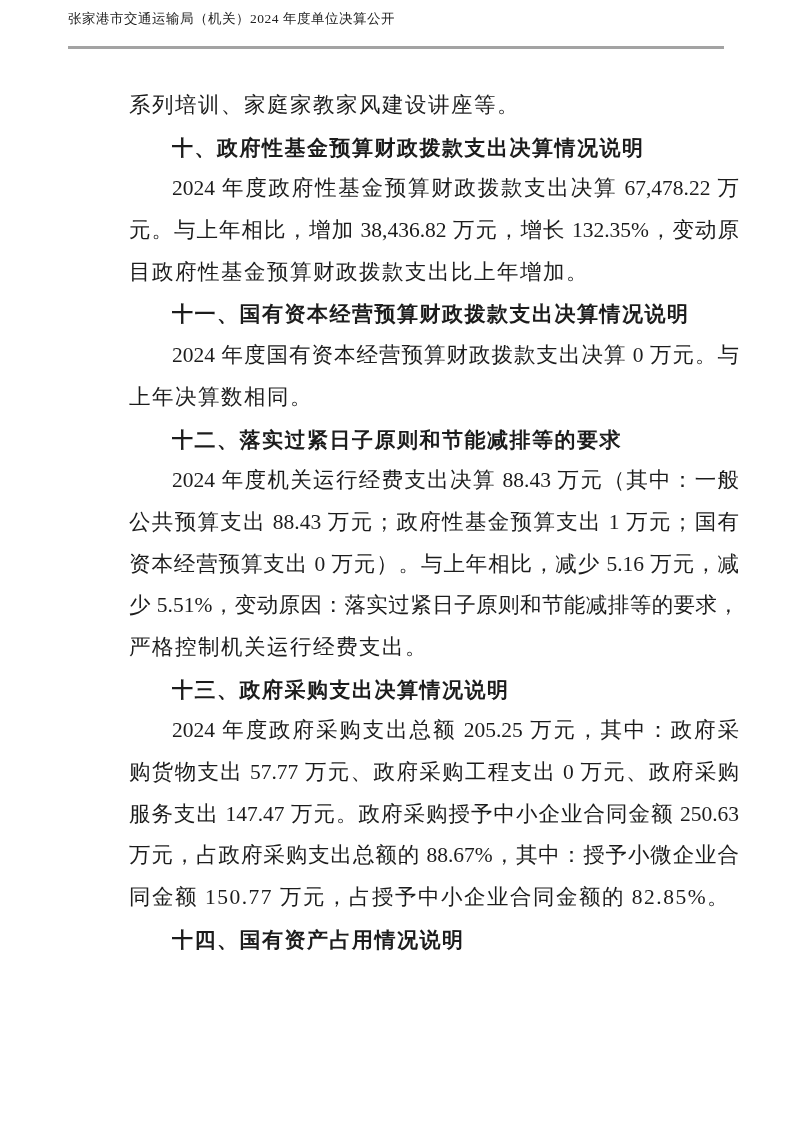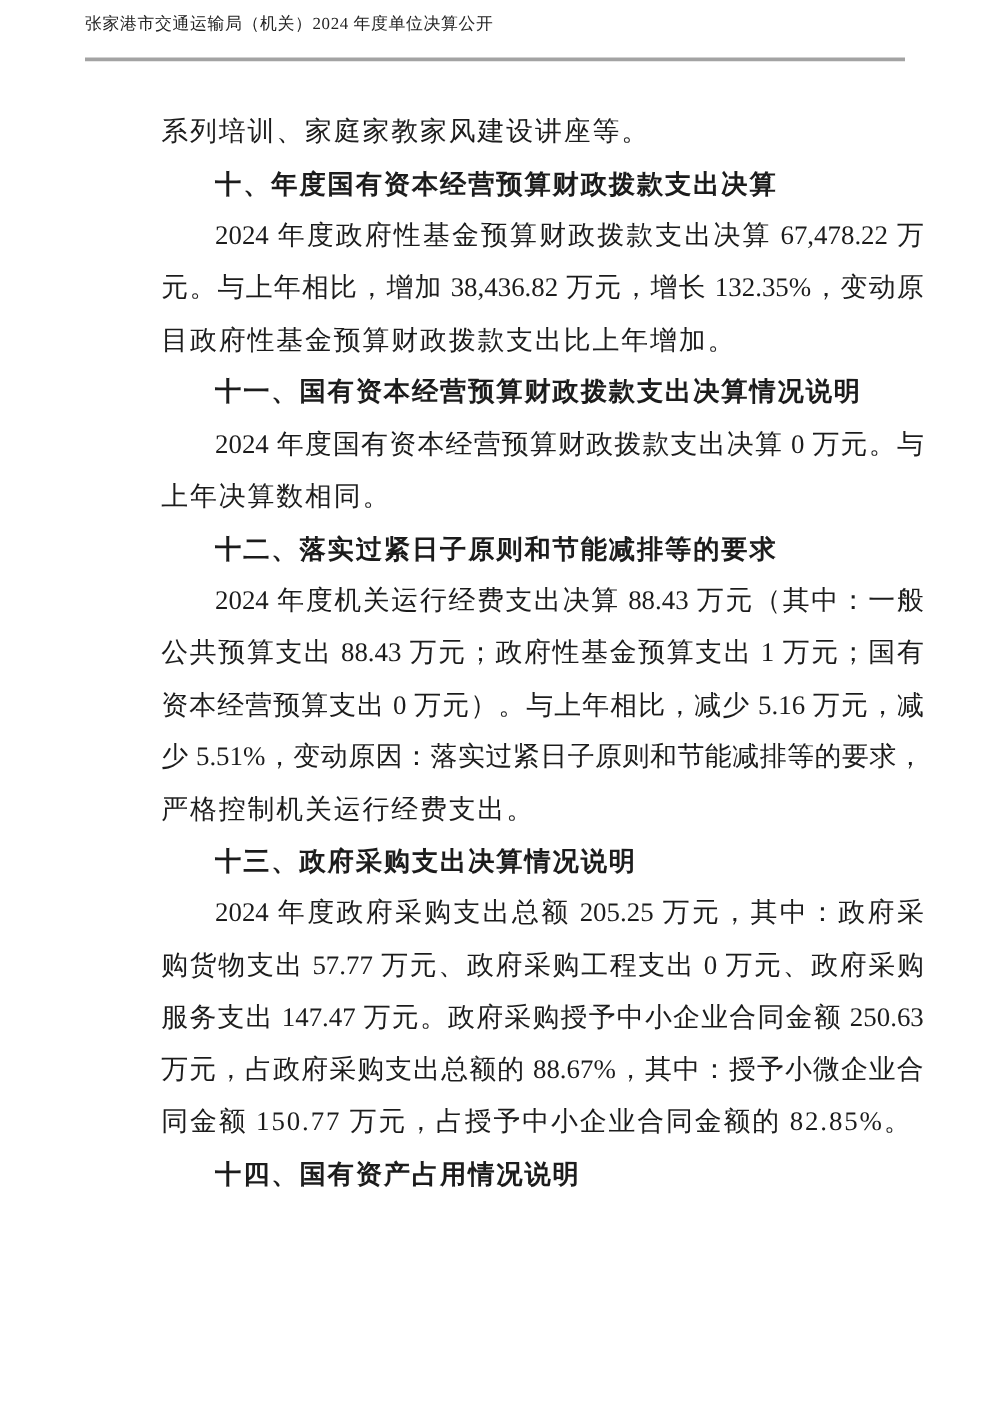--- a/index.html
+++ b/index.html
@@ -93,21 +93,21 @@
 
 <div class="page">
 
   <header class="doc-header">
     <div class="doc-header-title">张家港市交通运输局（机关）2024 年度单位决算公开</div>
   </header>
 
   <main class="doc-body" id="doc-body">
 
   <div class="line end">系列培训、家庭家教家风建设讲座等。</div>
-      <div class="line head">十、年度国有资本经营预算财政拨款支出决算</div>
+      <div class="line head">十、政府性基金预算财政拨款支出决算情况说明</div>
       <div class="line first">2024 年度政府性基金预算财政拨款支出决算 67,478.22 万</div>
       <div class="line cont">元。与上年相比，增加 38,436.82 万元，增长 132.35%，变动原</div>
       <div class="line end">目政府性基金预算财政拨款支出比上年增加。</div>
       <div class="line head">十一、国有资本经营预算财政拨款支出决算情况说明</div>
       <div class="line first">2024 年度国有资本经营预算财政拨款支出决算 0 万元。与</div>
       <div class="line end">上年决算数相同。</div>
       <div class="line head">十二、落实过紧日子原则和节能减排等的要求</div>
       <div class="line first">2024 年度机关运行经费支出决算 88.43 万元（其中：一般</div>
       <div class="line cont">公共预算支出 88.43 万元；政府性基金预算支出 1 万元；国有</div>
       <div class="line cont">资本经营预算支出 0 万元）。与上年相比，减少 5.16 万元，减</div>

